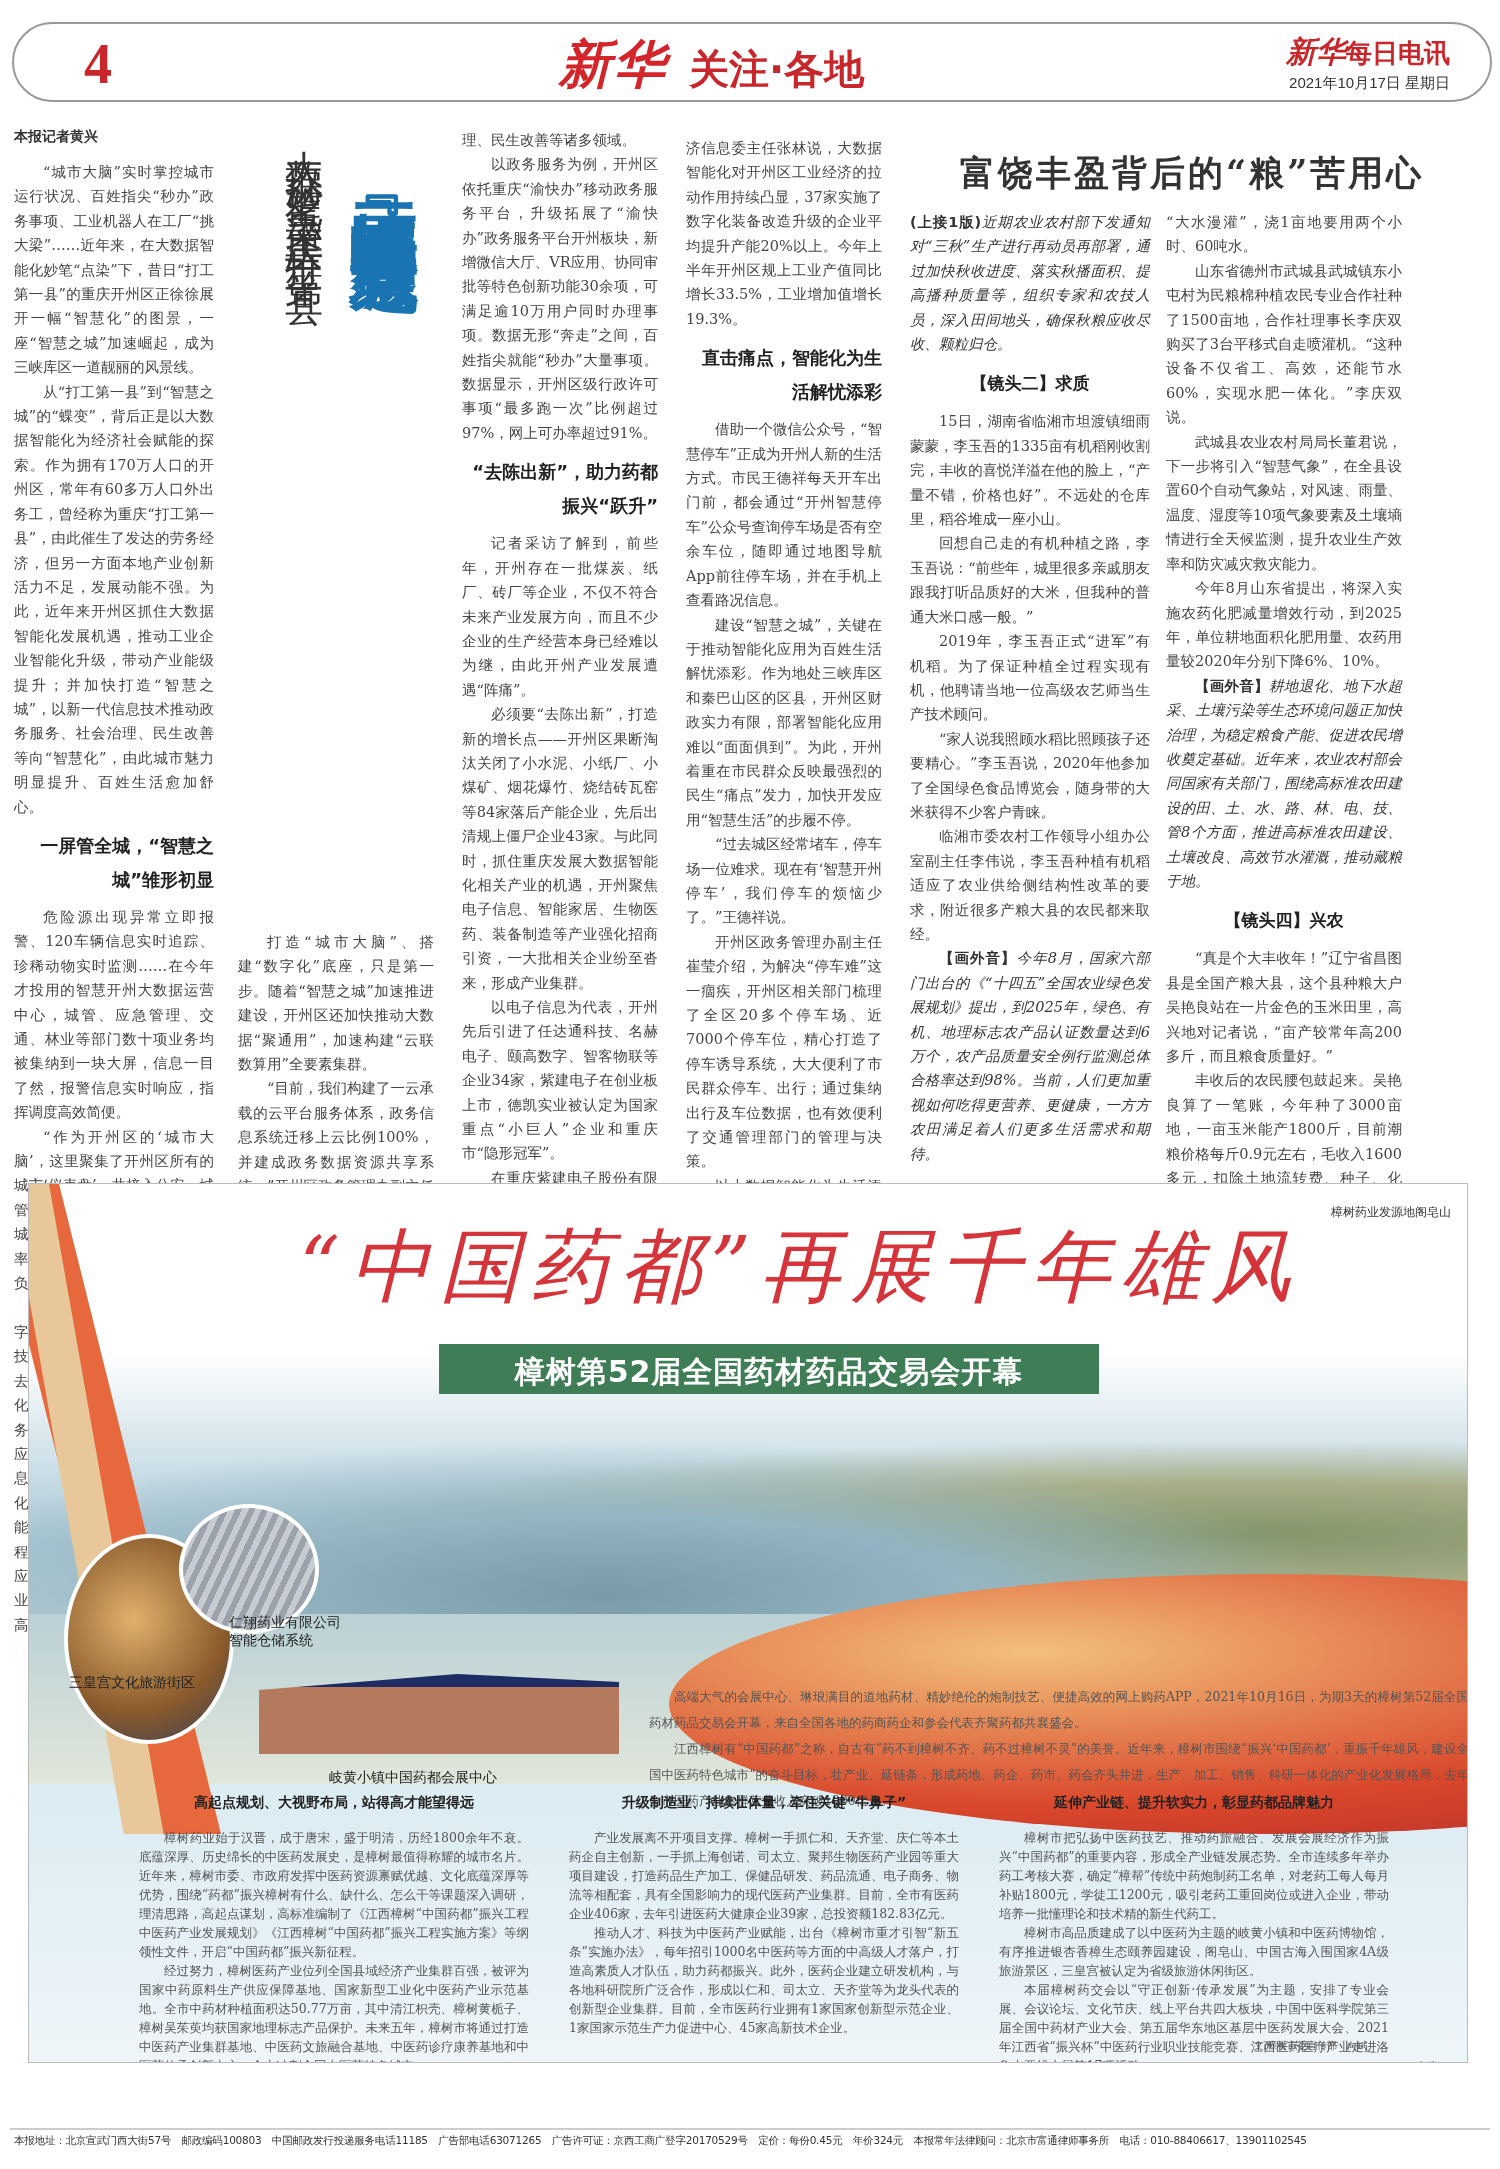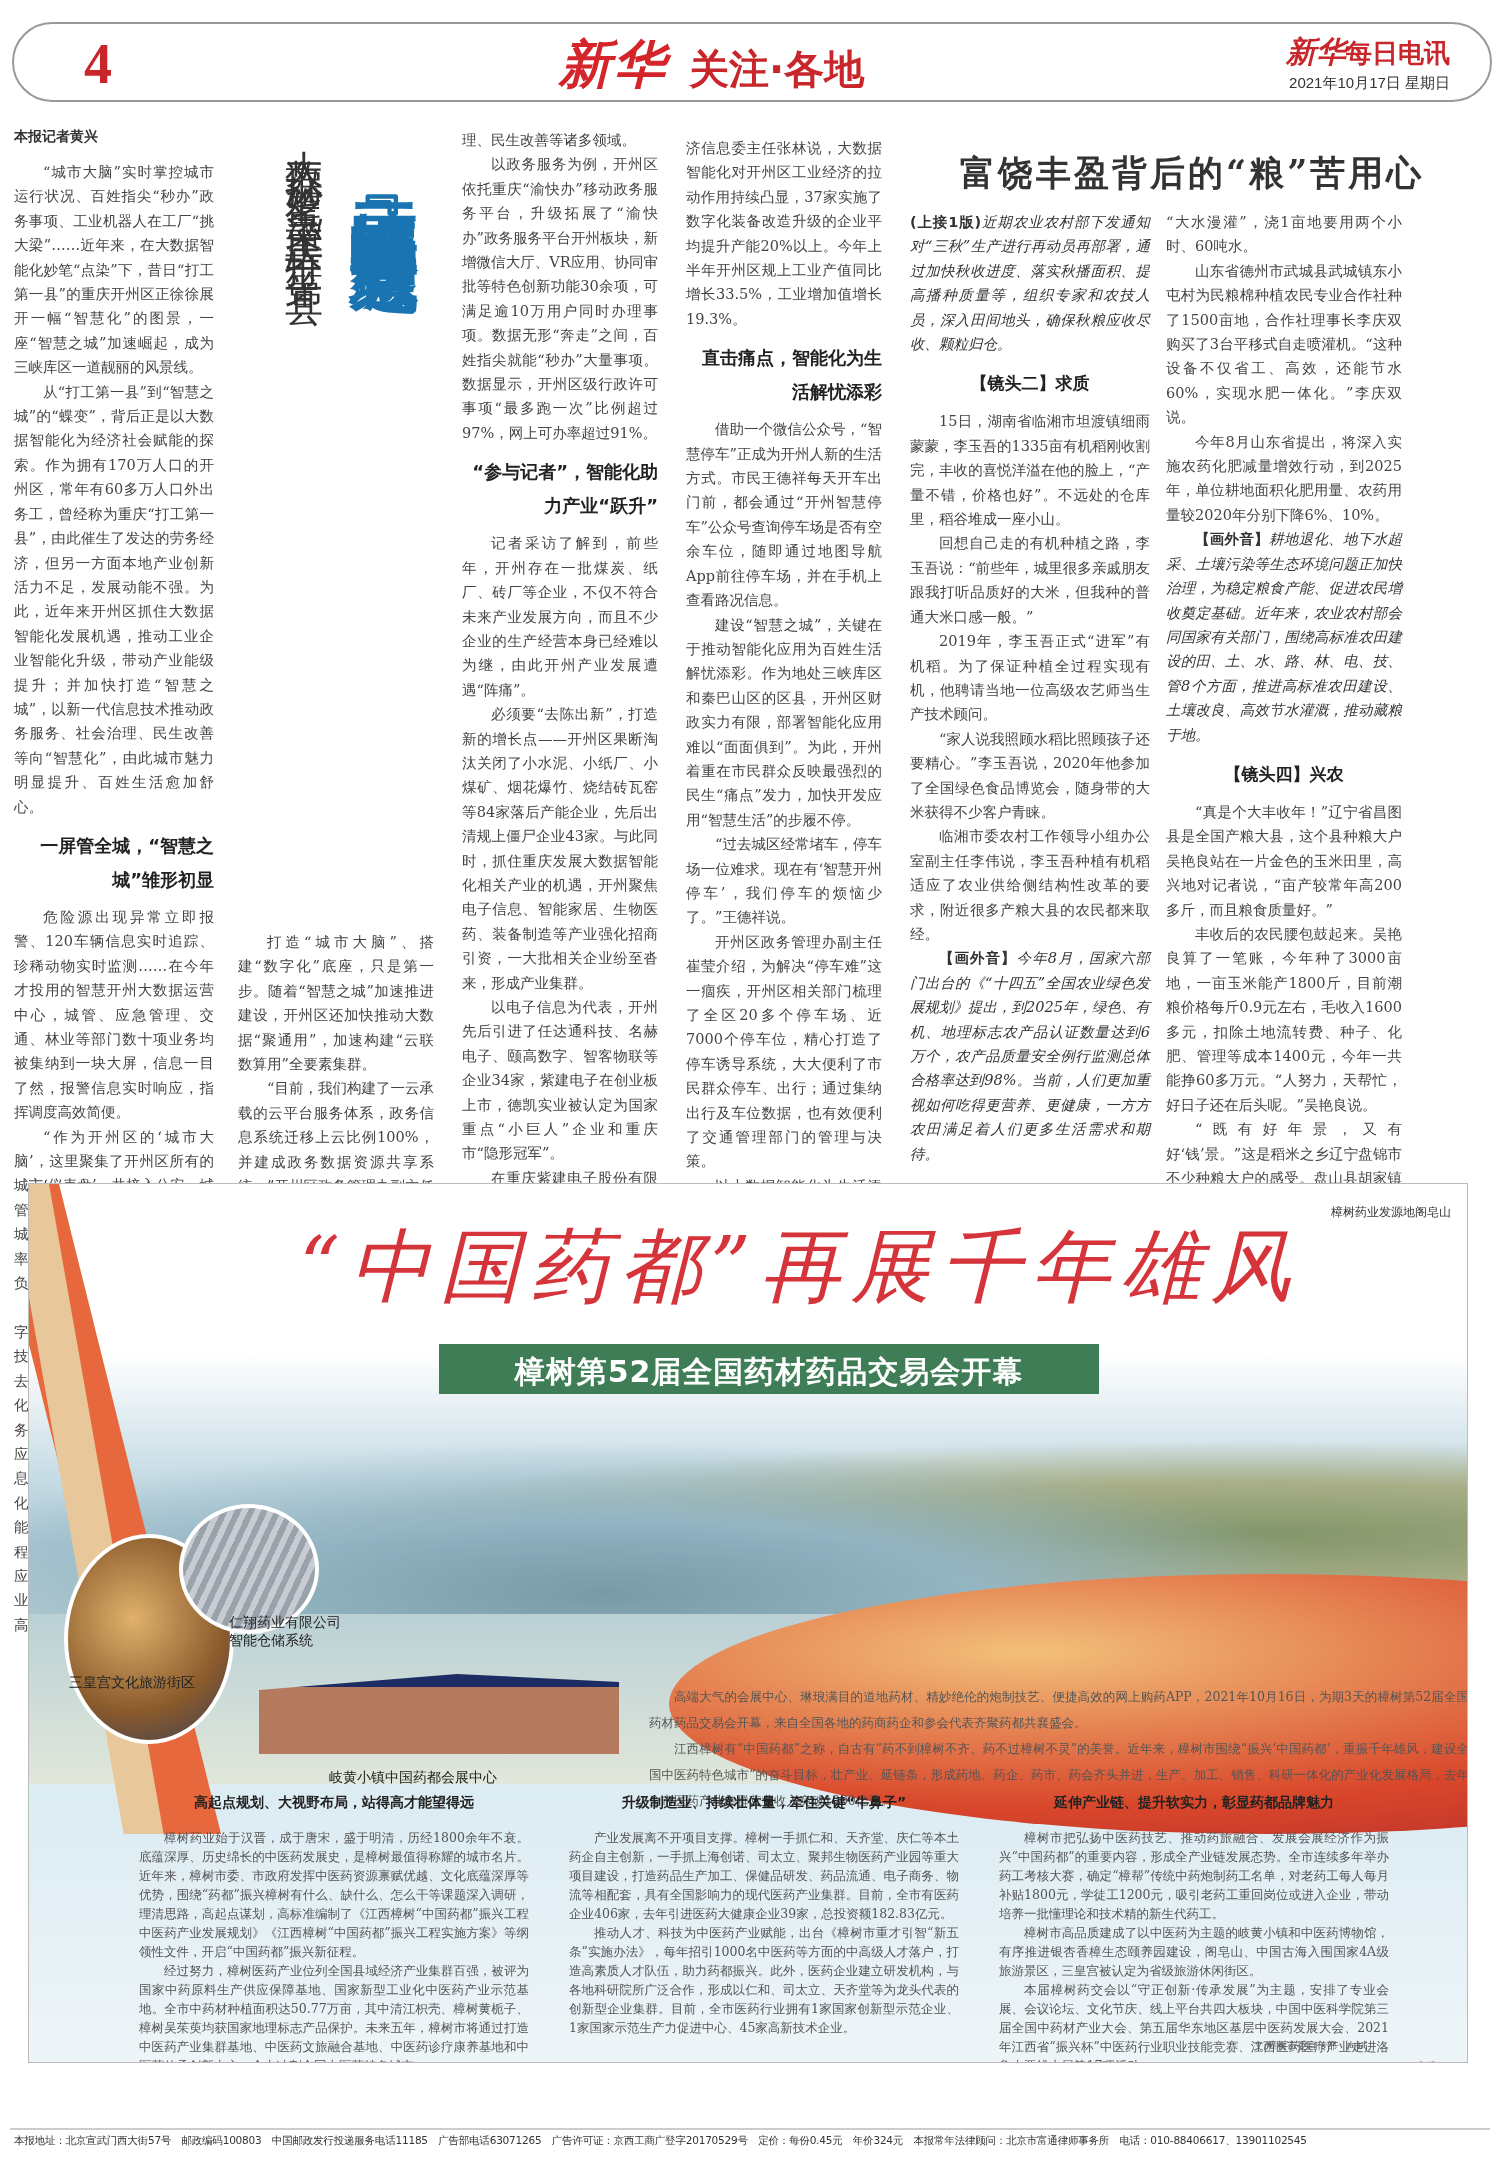--- a/index.html
+++ b/index.html
@@ -78,21 +78,21 @@
 </div>
 
 <div class="col" style="left:238px; top:930px; width:196px;">
   <p>打造“城市大脑”、搭建“数字化”底座，只是第一步。随着“智慧之城”加速推进建设，开州区还加快推动大数据“聚通用”，加速构建“云联数算用”全要素集群。</p>
   <p>“目前，我们构建了一云承载的云平台服务体系，政务信息系统迁移上云比例100%，并建成政务数据资源共享系统。”开州区政务管理办副主任崔莹说，作为智慧城市“内核”的数据，正成为城市管理的重要要素，数据的持续交互、应用，正不断赋能城市管</p>
 </div>
 
 <div class="col" style="left:462px; top:128px; width:196px;">
   <p class="noind">理、民生改善等诸多领域。</p>
   <p>以政务服务为例，开州区依托重庆“渝快办”移动政务服务平台，升级拓展了“渝快办”政务服务平台开州板块，新增微信大厅、VR应用、协同审批等特色创新功能30余项，可满足逾10万用户同时办理事项。数据无形“奔走”之间，百姓指尖就能“秒办”大量事项。数据显示，开州区级行政许可事项“最多跑一次”比例超过97%，网上可办率超过91%。</p>
-  <div class="subhead subhead-r">“参与记者”，智能化助力产业“跃升”</div>
+  <div class="subhead subhead-r">“去陈出新”，助力药都振兴“跃升”</div>
   <p>记者采访了解到，前些年，开州存在一批煤炭、纸厂、砖厂等企业，不仅不符合未来产业发展方向，而且不少企业的生产经营本身已经难以为继，由此开州产业发展遭遇“阵痛”。</p>
   <p>必须要“去陈出新”，打造新的增长点——开州区果断淘汰关闭了小水泥、小纸厂、小煤矿、烟花爆竹、烧结砖瓦窑等84家落后产能企业，先后出清规上僵尸企业43家。与此同时，抓住重庆发展大数据智能化相关产业的机遇，开州聚焦电子信息、智能家居、生物医药、装备制造等产业强化招商引资，一大批相关企业纷至沓来，形成产业集群。</p>
   <p>以电子信息为代表，开州先后引进了任达通科技、名赫电子、颐高数字、智客物联等企业34家，紫建电子在创业板上市，德凯实业被认定为国家重点“小巨人”企业和重庆市“隐形冠军”。</p>
   <p>在重庆紫建电子股份有限公司的数字化车间，只见产线一片忙碌，十多台自动卷绕机紧张作业，机械臂也有序运转。“我们在产品研发和生产环节同步实施智能化升级，今年推出的快充高端产品受到市场热捧，同时智能化改造也让产线效率提升三四成。”紫建电子股份有限公司运营总监梅红建告诉记者，多重因素作用下，如今企业成长为穿戴设备锂电池行业内领先企业。</p>
   <p>像紫建电子一样，开州持续推动存量企业加速“焕新”。“开州相对偏远，产业要素集聚难度较大，盲目上马智能产业等‘高大上’产业不切实际，做好存量企业智能化升级更显重要。”开州区经</p>
 </div>
 
 <div class="col" style="left:686px; top:136px; width:196px;">
   <p class="noind">济信息委主任张林说，大数据智能化对开州区工业经济的拉动作用持续凸显，37家实施了数字化装备改造升级的企业平均提升产能20%以上。今年上半年开州区规上工业产值同比增长33.5%，工业增加值增长19.3%。</p>
   <div class="subhead subhead-r">直击痛点，智能化为生活解忧添彩</div>
@@ -119,20 +119,21 @@
   <div class="lens">【镜头三】养地</div>
   <p>前几年，在山东省高密市大牟家镇，农业大户王翠芬种地特别依赖化肥，但是她慢慢发现化肥用多了，土壤板结不透气的现象严重，粮食产量减少。</p>
   <p>经地方农业部门指导，王翠芬用上发酵有机肥和掺混肥。“作物苗齐苗壮，土壤条件也不断改善。”王翠芬说。</p>
   <p>为了让作物有更好的生长环境，王翠芬在农业用水方面也进行了探索。当地降水少，农业用水量大，地下水位下降，影响粮食生产。她购买了自走卷盘式喷灌设备，节水效果明显。</p>
   <p>以小麦为例，用这种喷灌设备1个小时可以浇2.5亩地，只需用水30吨。而用柴油泵</p>
 </div>
 
 <div class="col" style="left:1166px; top:210px; width:236px;">
   <p class="noind">“大水漫灌”，浇1亩地要用两个小时、60吨水。</p>
   <p>山东省德州市武城县武城镇东小屯村为民粮棉种植农民专业合作社种了1500亩地，合作社理事长李庆双购买了3台平移式自走喷灌机。“这种设备不仅省工、高效，还能节水60%，实现水肥一体化。”李庆双说。</p>
+  <p>武城县农业农村局局长董君说，下一步将引入“智慧气象”，在全县设置60个自动气象站，对风速、雨量、温度、湿度等10项气象要素及土壤墒情进行全天候监测，提升农业生产效率和防灾减灾救灾能力。</p>
   <p>今年8月山东省提出，将深入实施农药化肥减量增效行动，到2025年，单位耕地面积化肥用量、农药用量较2020年分别下降6%、10%。</p>
   <p class="kai"><b>【画外音】</b><span>耕地退化、地下水超采、土壤污染等生态环境问题正加快治理，为稳定粮食产能、促进农民增收奠定基础。近年来，农业农村部会同国家有关部门，围绕高标准农田建设的田、土、水、路、林、电、技、管8个方面，推进高标准农田建设、土壤改良、高效节水灌溉，推动藏粮于地。</span></p>
   <div class="lens">【镜头四】兴农</div>
   <p>“真是个大丰收年！”辽宁省昌图县是全国产粮大县，这个县种粮大户吴艳良站在一片金色的玉米田里，高兴地对记者说，“亩产较常年高200多斤，而且粮食质量好。”</p>
   <p>丰收后的农民腰包鼓起来。吴艳良算了一笔账，今年种了3000亩地，一亩玉米能产1800斤，目前潮粮价格每斤0.9元左右，毛收入1600多元，扣除土地流转费、种子、化肥、管理等成本1400元，今年一共能挣60多万元。“人努力，天帮忙，好日子还在后头呢。”吴艳良说。</p>
   <p>“既有好年景，又有好‘钱’景。”这是稻米之乡辽宁盘锦市不少种粮大户的感受。盘山县胡家镇刘家村种粮大户段彪流转土地种了800多亩水稻，生产的蟹田大米，附加值较高。</p>
   <p>“养蟹收益比较可观，加上种稻收入，每亩可净赚四五百元。”段彪说。</p>
   <p>近年来，越来越多的种粮大户通过土地流转，发展社会化服务，为小农户提供代耕代种、病虫统防统治、肥料统配统施等服务，降低种粮综合成本，提高种粮收益。</p>
   <p>据辽宁省农业农村厅相关人员介绍，今年辽宁省粮食产量有望突破500亿斤，预计单产每亩950斤左右，比历史最高水平高出20斤以上。</p>
   <p class="kai"><b>【画外音】</b><span>近年来，我国农民收入持续较快增长，农民生活水平不断改善。农业农村工作，说一千、道一万，增加农民收入是关键。让农民过上更好生活，还需不断完善支持政策，拓展增收渠道，让亿万农民在共同富裕的道路上大步向前。</span> <b>（参与记者：周楠、张志龙、邹明仲）</b></p>

